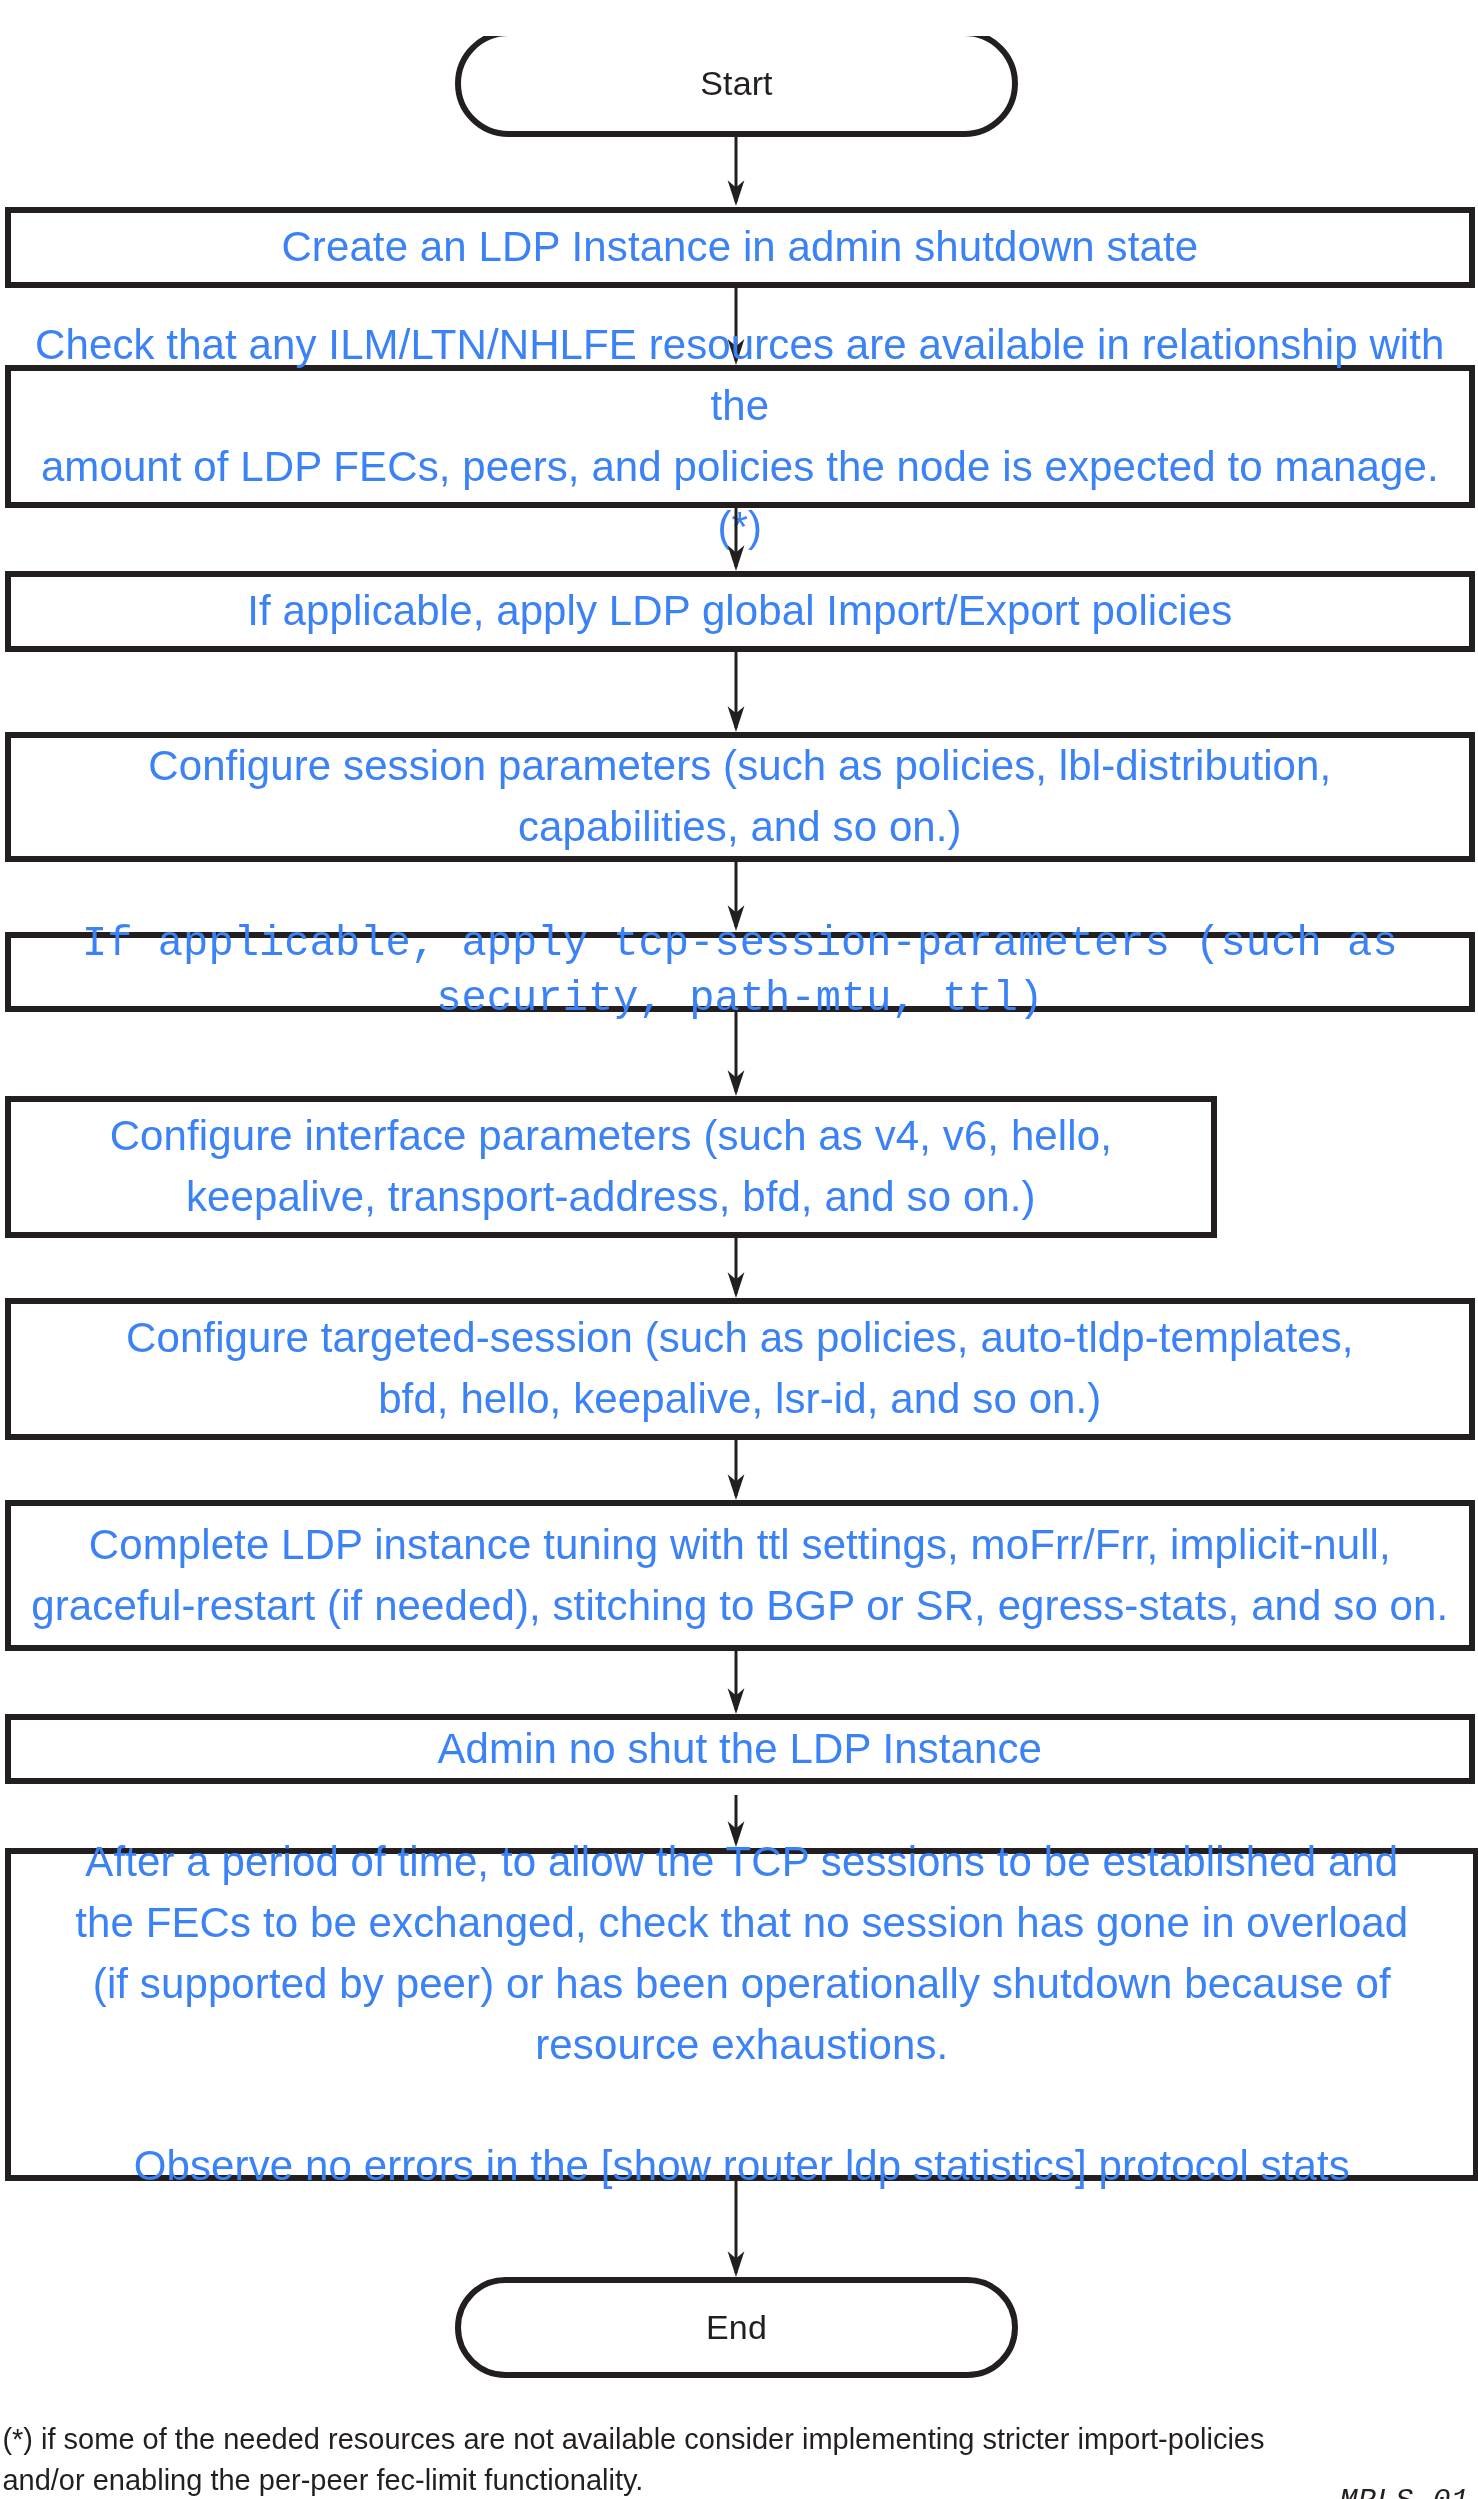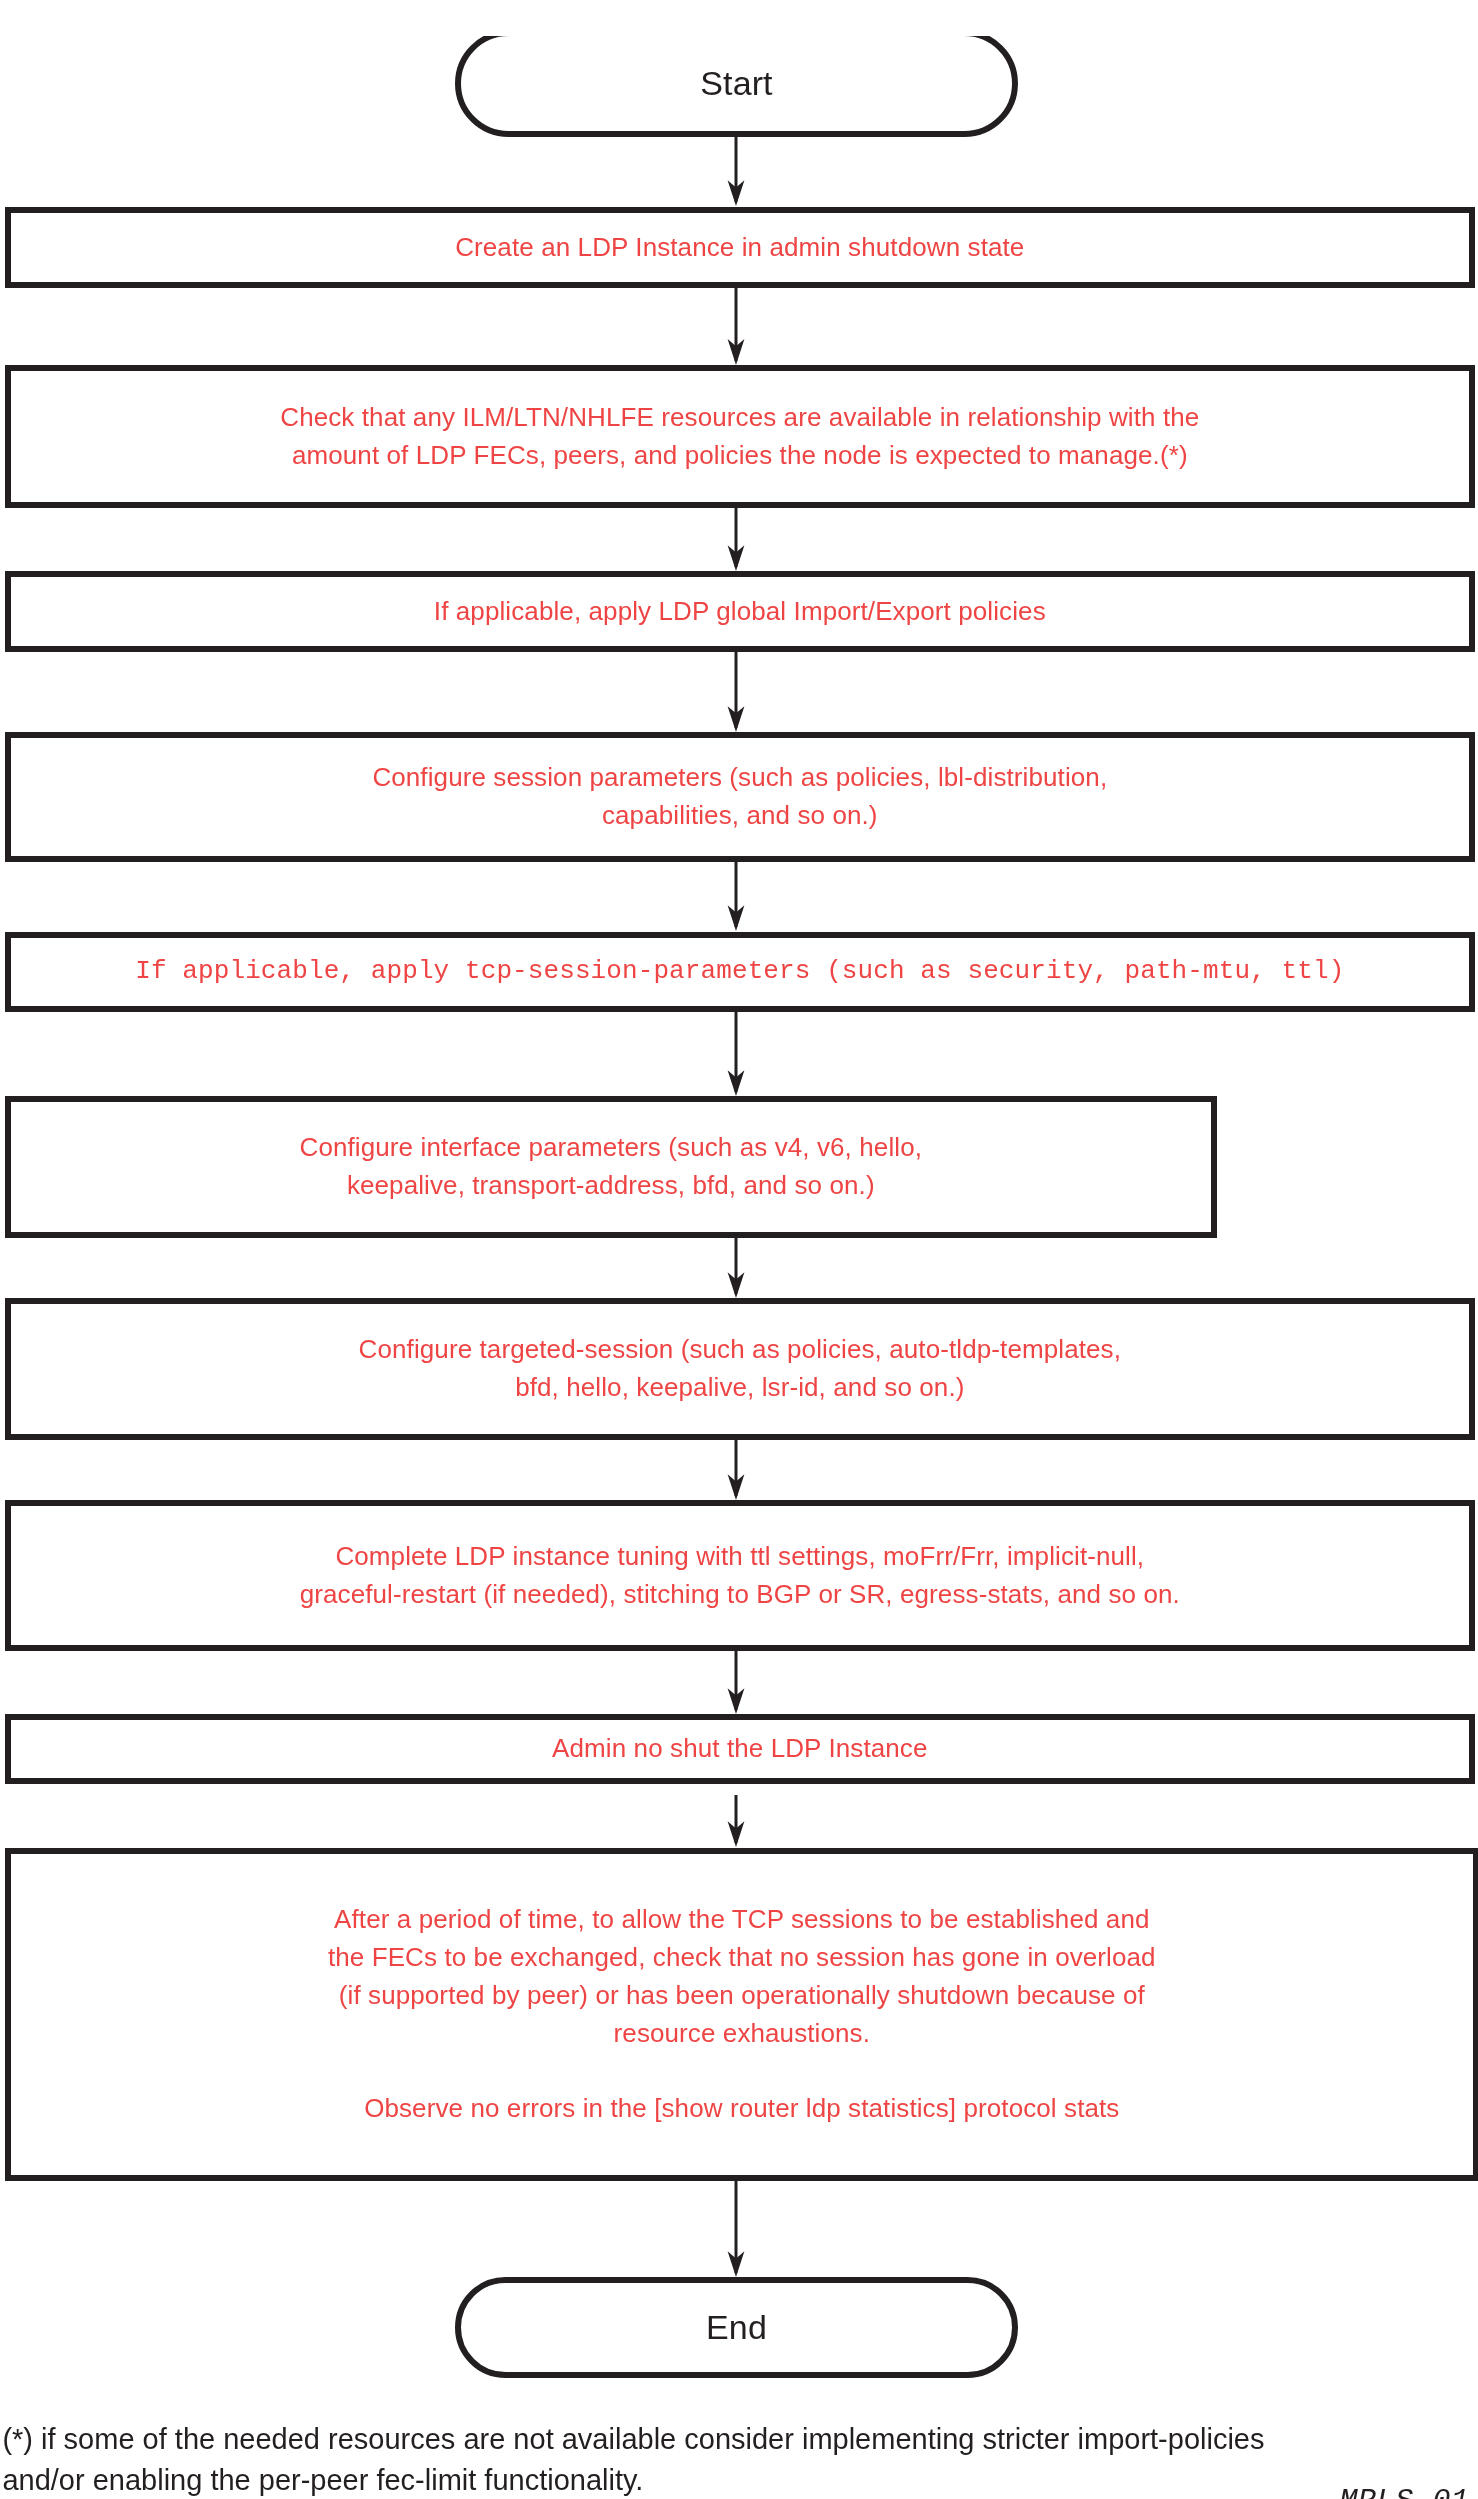--- a/index.html
+++ b/index.html
@@ -45,23 +45,23 @@
     box-sizing: border-box;
     border: 6.6px solid #231f20;
     background: #ffffff;
     display: flex;
     align-items: center;
     justify-content: center;
     text-align: center;
     padding: 0 18px;
   }
   .process .node-text {
-    font-size: 26px;
+    font-size: 42px;
     line-height: 1.30;
-    color: #ef4444;
+    color: #3b82f6;
     white-space: pre-line;
     letter-spacing: 0.1px;
   }
   .process.tall .node-text {
     line-height: 1.45;
   }
 
   
   .connector {
     position: absolute;

